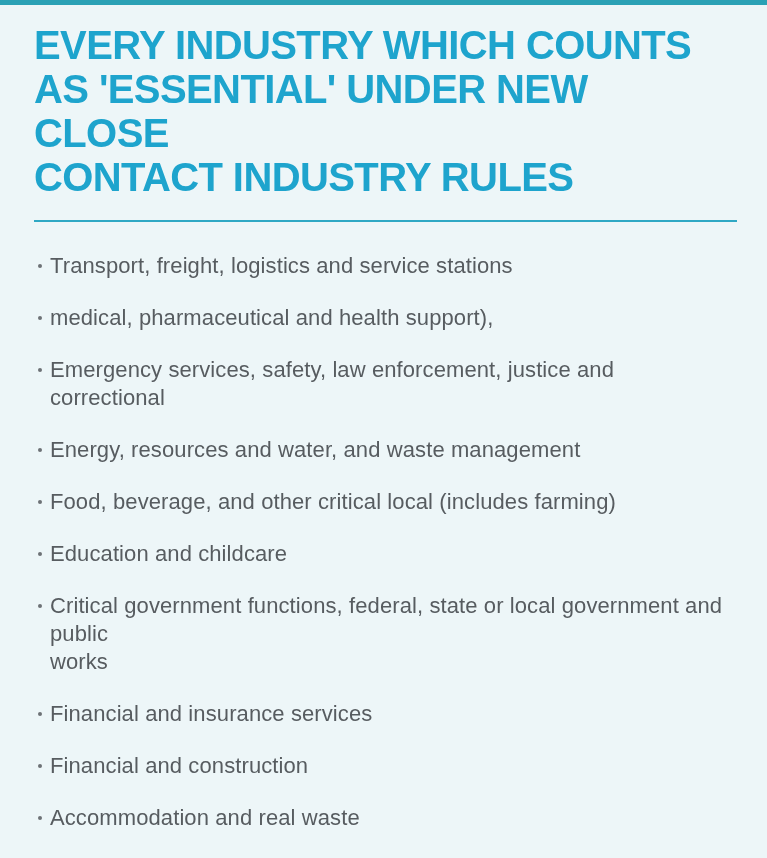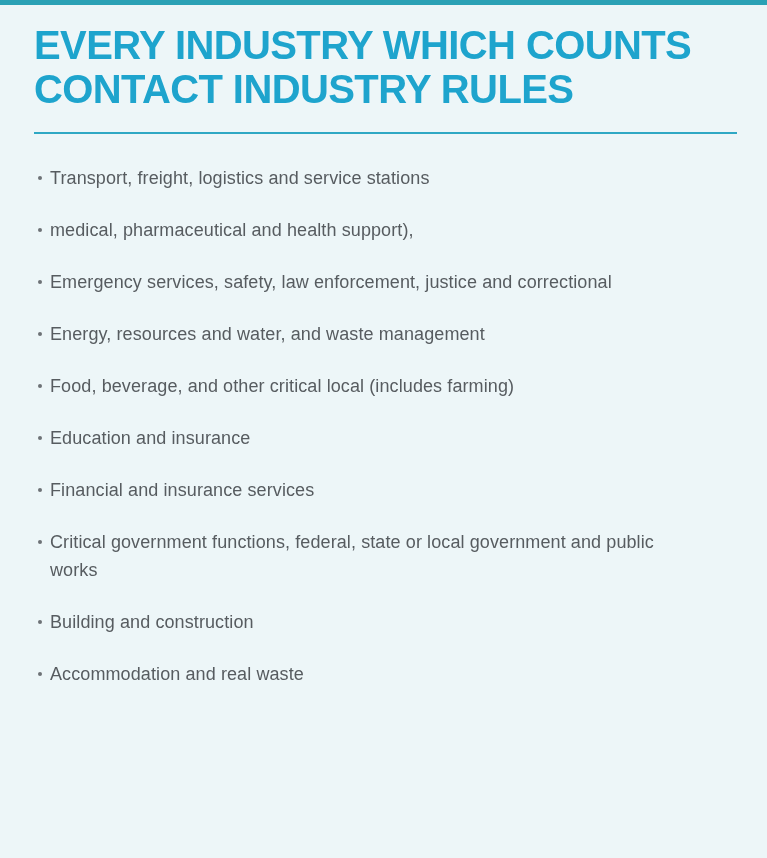--- a/index.html
+++ b/index.html
@@ -40,21 +40,21 @@
   }
   ul.industry-list {
     list-style: none;
     margin: 30px 0 0 0;
     padding: 0;
   }
   ul.industry-list li {
     position: relative;
     padding-left: 16px;
     margin-bottom: 24px;
-    font-size: 18px;
+    font-size: 22px;
     line-height: 28px;
     letter-spacing: 0.1px;
     color: var(--text, #575c60);
   }
   ul.industry-list li .dot {
     position: absolute;
     left: 4px;
     top: 12px;
     width: 4px;
     height: 4px;
@@ -63,29 +63,30 @@
   }
 </style>
 </head>
 <body>
 
 <div class="card" style="--bg: #edf6f8; --bar: #2ba1b5; --title: #1ea4cd; --divider: #2fa8c4; --text: #575c60; --bullet: #6d7276;">
   <div class="top-bar"></div>
   <div class="content">
     <h1 class="headline">
       <div>EVERY INDUSTRY WHICH COUNTS</div>
+      <div>AS 'ESSENTIAL' UNDER NEW CLOSE</div>
       <div>CONTACT INDUSTRY RULES</div>
     </h1>
     <div class="divider"></div>
     <ul class="industry-list">
       <li><span class="dot"></span><span><div>Transport, freight, logistics and service stations</div></span></li>
       <li><span class="dot"></span><span><div>medical, pharmaceutical and health support),</div></span></li>
       <li><span class="dot"></span><span><div>Emergency services, safety, law enforcement, justice and correctional</div></span></li>
       <li><span class="dot"></span><span><div>Energy, resources and water, and waste management</div></span></li>
       <li><span class="dot"></span><span><div>Food, beverage, and other critical local (includes farming)</div></span></li>
-      <li><span class="dot"></span><span><div>Education and insurance</div></span></li>
+      <li><span class="dot"></span><span><div>Education and childcare</div></span></li>
+      <li><span class="dot"></span><span><div>Critical government functions, federal, state or local government and public</div><div>works</div></span></li>
       <li><span class="dot"></span><span><div>Financial and insurance services</div></span></li>
-      <li><span class="dot"></span><span><div>Critical government functions, federal, state or local government and public</div><div>works</div></span></li>
-      <li><span class="dot"></span><span><div>Building and construction</div></span></li>
+      <li><span class="dot"></span><span><div>Financial and construction</div></span></li>
       <li><span class="dot"></span><span><div>Accommodation and real waste</div></span></li>
     </ul>
   </div>
 </div>
 
 </body></html>

